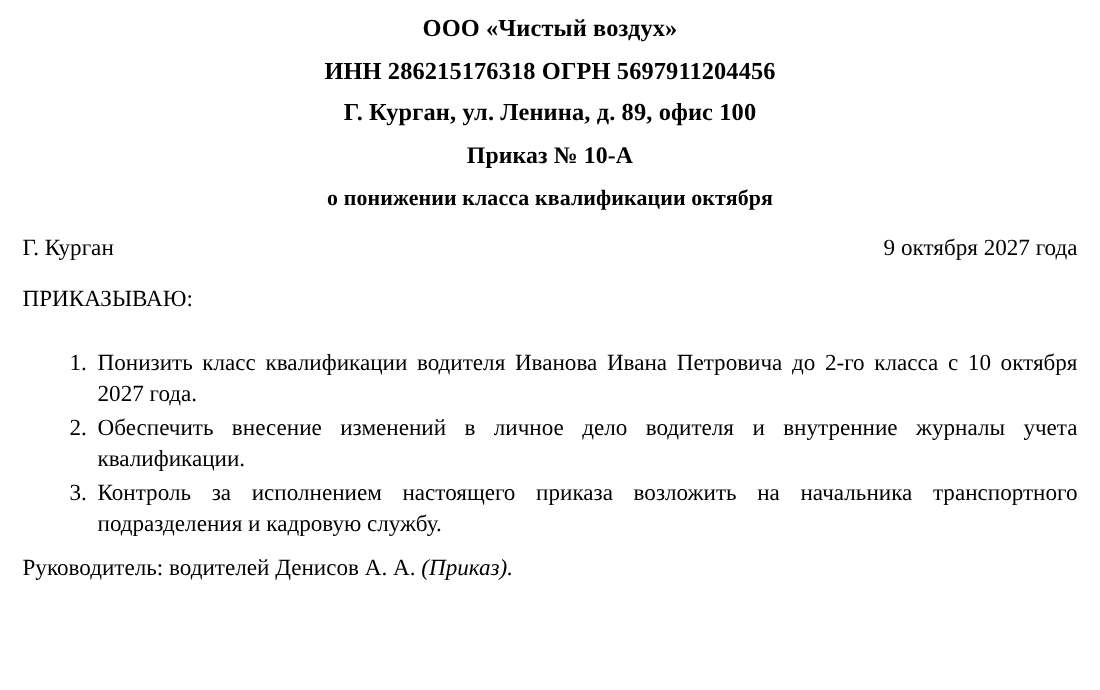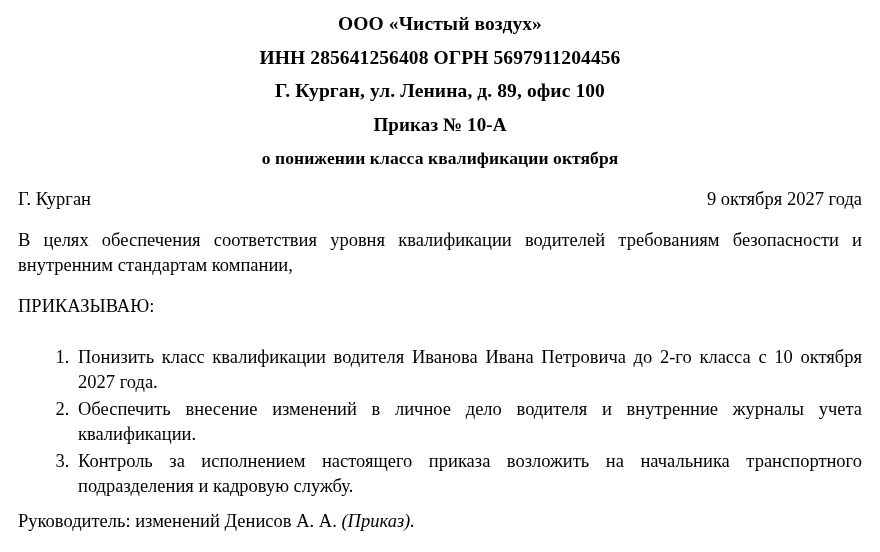--- a/index.html
+++ b/index.html
@@ -87,36 +87,35 @@
     font-style: italic;
   }
 </style>
 </head>
 <body>
 
 <div class="page">
 
   <div class="header-block">
     <div class="hdr-line">ООО «Чистый воздух»</div>
-    <div class="hdr-line">ИНН 285641256408 ОГРН 5697911204456</div>
+    <div class="hdr-line">ИНН 286215176318 ОГРН 5697911204456</div>
     <div class="hdr-line">Г. Курган, ул. Ленина, д. 89, офис 100</div>
     <div class="hdr-line order-no">Приказ № 10-А</div>
     <div class="hdr-line subject">о понижении класса квалификации октября</div>
   </div>
 
   <div class="meta-row">
     <div class="meta-left">Г. Курган</div>
     <div class="meta-right">9 октября 2027 года</div>
   </div>
 
-  <p class="para preamble">В целях обеспечения соответствия уровня квалификации водителей требованиям безопасности и внутренним стандартам компании,</p>
 
   <p class="para command-word">ПРИКАЗЫВАЮ:</p>
 
   <ol class="items">
     <li>Понизить класс квалификации водителя Иванова Ивана Петровича до 2-го класса с 10 октября 2027 года.</li>
     <li>Обеспечить внесение изменений в личное дело водителя и внутренние журналы учета квалификации.</li>
     <li>Контроль за исполнением настоящего приказа возложить на начальника транспортного подразделения и кадровую службу.</li>
   </ol>
 
-  <p class="signature"><span>Руководитель: изменений Денисов А. А. </span><span class="sig-name">(Приказ).</span></p>
+  <p class="signature"><span>Руководитель: водителей Денисов А. А. </span><span class="sig-name">(Приказ).</span></p>
 
 </div>
 
 </body></html>

